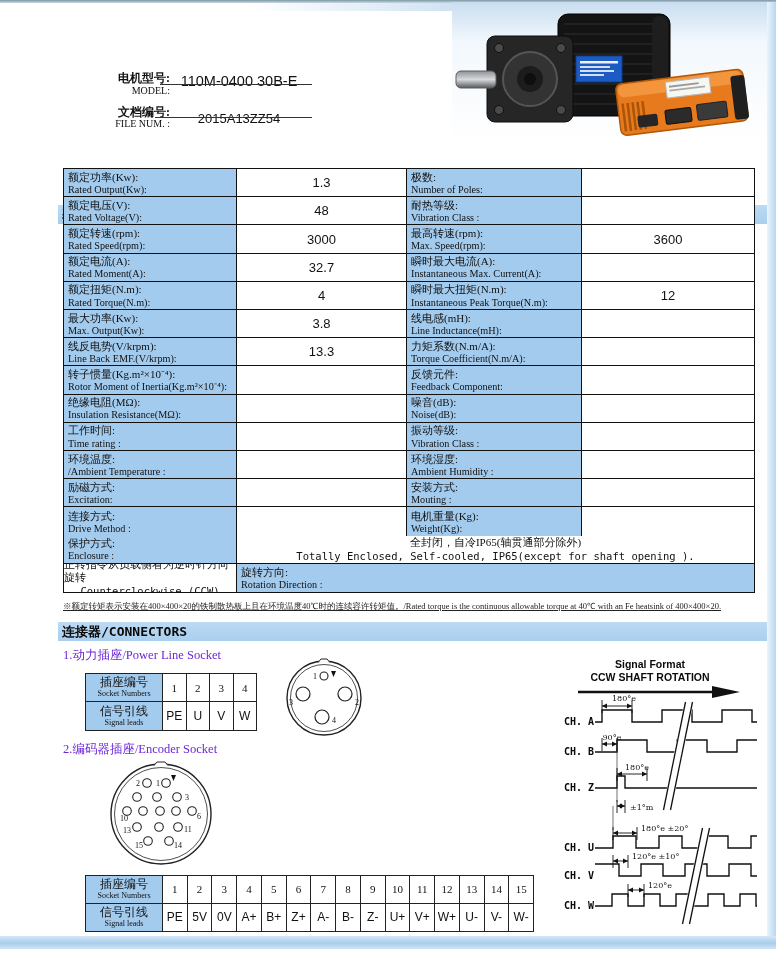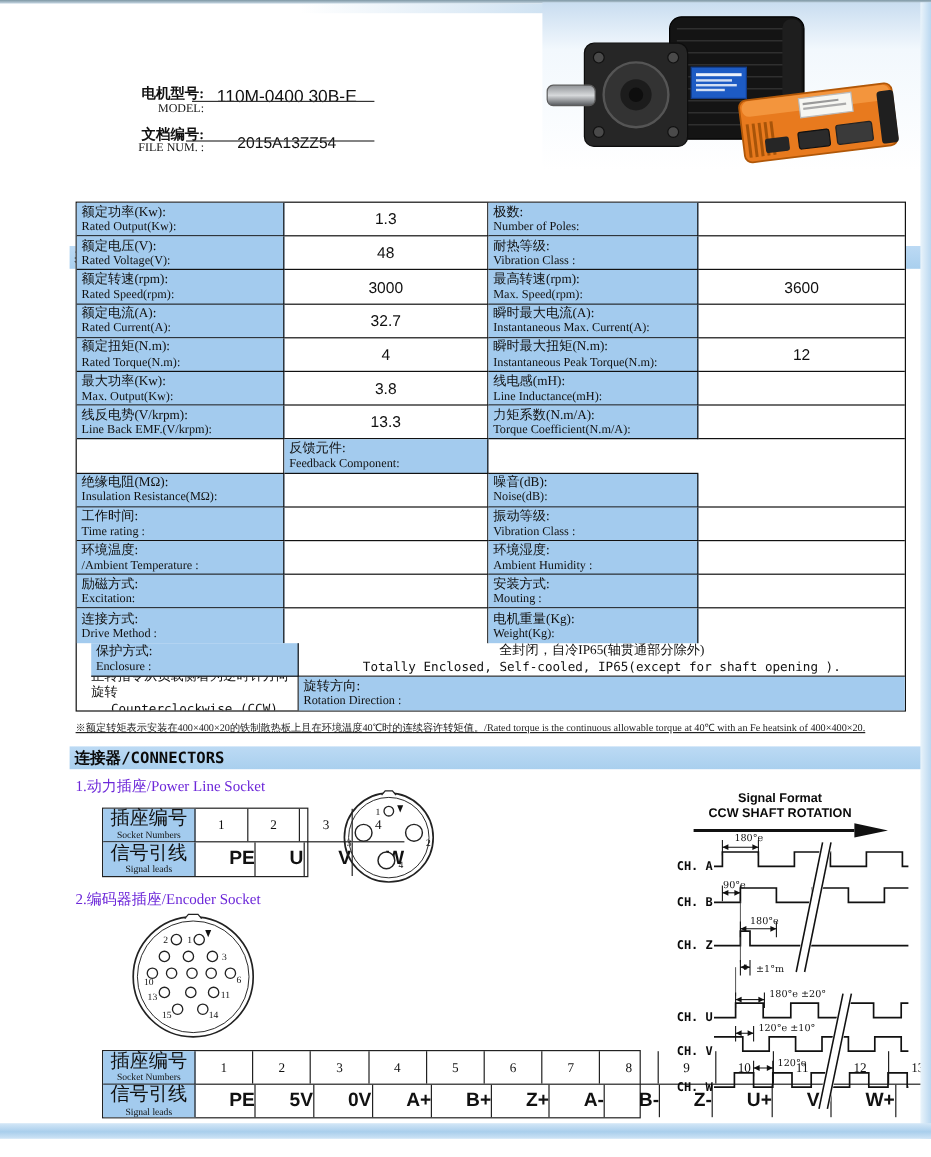--- a/index.html
+++ b/index.html
@@ -22,21 +22,21 @@
   
   .section-bar{position:absolute;left:58px;width:712px;height:19px;
                background:linear-gradient(180deg,#bcdaf4,var(--bar-blue,#a9cfee));
                display:flex;align-items:center;}
   .section-bar span{font-family:"DejaVu Sans Mono",monospace;font-weight:bold;font-size:13px;
                     color:#0a0a0a;padding-left:4px;letter-spacing:0px;white-space:nowrap;}
   
   .param-table{position:absolute;left:63px;top:168px;width:692px;height:425px;
                border:1.5px solid #111;box-sizing:border-box;display:flex;flex-direction:column;background:#fff;}
   .prow{flex:1;display:grid;grid-template-columns:173px 170px 175px 1fr;min-height:0;}
-  .prow.merged{grid-template-columns:173px 1fr;margin-left:12px;}
+  .prow.merged{grid-template-columns:173px 1fr;}
   .cell{border-right:1px solid #111;border-bottom:1px solid #111;min-height:0;overflow:hidden;box-sizing:border-box;}
   .prow .cell:last-child{border-right:none;}
   .prow:last-child .cell{border-bottom:none;}
   .lab{background:var(--label-blue,#a3cbee);padding:1px 2px 0 4px;display:flex;flex-direction:column;justify-content:center;}
   .lab .zh{font-size:11px;line-height:1.2;white-space:nowrap;}
   .lab .en{font-size:10.2px;line-height:1.15;white-space:nowrap;}
   .val{display:flex;align-items:center;justify-content:center;
        font-family:"Liberation Sans",sans-serif;font-size:13px;}
   .mval{display:flex;flex-direction:column;align-items:center;justify-content:center;}
   .mval .mzh{font-size:11px;line-height:1.25;}
@@ -44,28 +44,28 @@
   .footnote{position:absolute;left:63px;top:600px;width:705px;font-size:8.5px;color:#222;white-space:nowrap;text-decoration:underline;}
   .sub-title{position:absolute;left:63px;font-size:12.5px;color:#6d28d9;}
   
   .pin-table{position:absolute;display:grid;grid-template-columns:77px 1fr;grid-template-rows:1fr 1fr;
              border:1.5px solid #222;box-sizing:border-box;background:#fff;}
   .pin-table.power{left:85px;top:673px;width:172px;height:58px;}
   .pin-table.encoder{left:85px;top:875px;width:449px;height:57px;}
   .pin-hdr{background:var(--label-blue,#a3cbee);border-right:1px solid #222;border-bottom:1px solid #222;
            display:flex;flex-direction:column;align-items:center;justify-content:center;}
   .pin-hdr.r2{border-bottom:none;}
-  .pin-hdr .zh{font-size:16px;line-height:1.15;}
+  .pin-hdr .zh{font-size:12px;line-height:1.15;}
   .pin-hdr .en{font-size:8px;line-height:1.1;}
   .pin-cells{display:flex;border-bottom:1px solid #222;}
   .pin-cells.r2{border-bottom:none;}
   .pin-cell{flex:1;border-right:1px solid #222;display:flex;align-items:center;justify-content:center;}
   .pin-cell:last-child{border-right:none;}
   .pin-cell.num{font-size:11px;font-family:"Liberation Serif",serif;}
-  .pin-cell.lead{font-family:"Liberation Sans",sans-serif;font-weight:bold;font-size:16px;padding-left:28px;}
+  .pin-cell.lead{font-family:"Liberation Sans",sans-serif;font-weight:normal;font-size:12px;}
   svg{overflow:visible;}
   .st-title{font-family:"Liberation Sans",sans-serif;font-weight:bold;font-size:10.5px;fill:#0a0a0a;}
   .ch-label{font-family:"DejaVu Sans Mono",monospace;font-weight:bold;font-size:10px;fill:#0a0a0a;}
   .dim-label{font-family:"DejaVu Serif",serif;font-size:8px;fill:#111;}
   .pinlbl{font-family:"Liberation Serif",serif;font-size:8px;fill:#111;}
 </style>
 </head>
 <body>
 
 <div class="page">
@@ -183,21 +183,21 @@
         </div>
         <div class="cell val">3000</div>
         <div class="cell lab">
           <span class="zh">最高转速(rpm):</span>
           <span class="en">Max. Speed(rpm):</span>
         </div>
         <div class="cell val">3600</div>
       </div><div class="prow">
         <div class="cell lab">
           <span class="zh">额定电流(A):</span>
-          <span class="en">Rated Current(A):</span>
+          <span class="en">Rated Moment(A):</span>
         </div>
         <div class="cell val">32.7</div>
         <div class="cell lab">
           <span class="zh">瞬时最大电流(A):</span>
           <span class="en">Instantaneous Max. Current(A):</span>
         </div>
         <div class="cell val"></div>
       </div><div class="prow">
         <div class="cell lab">
           <span class="zh">额定扭矩(N.m):</span>
@@ -225,20 +225,24 @@
           <span class="zh">线反电势(V/krpm):</span>
           <span class="en">Line Back EMF.(V/krpm):</span>
         </div>
         <div class="cell val">13.3</div>
         <div class="cell lab">
           <span class="zh">力矩系数(N.m/A):</span>
           <span class="en">Torque Coefficient(N.m/A):</span>
         </div>
         <div class="cell val"></div>
       </div><div class="prow">
+        <div class="cell lab">
+          <span class="zh">转子惯量(Kg.m²×10⁻⁴):</span>
+          <span class="en">Rotor Moment of Inertia(Kg.m²×10⁻⁴):</span>
+        </div>
         <div class="cell val"></div>
         <div class="cell lab">
           <span class="zh">反馈元件:</span>
           <span class="en">Feedback Component:</span>
         </div>
         <div class="cell val"></div>
       </div><div class="prow">
         <div class="cell lab">
           <span class="zh">绝缘电阻(MΩ):</span>
           <span class="en">Insulation Resistance(MΩ):</span>

